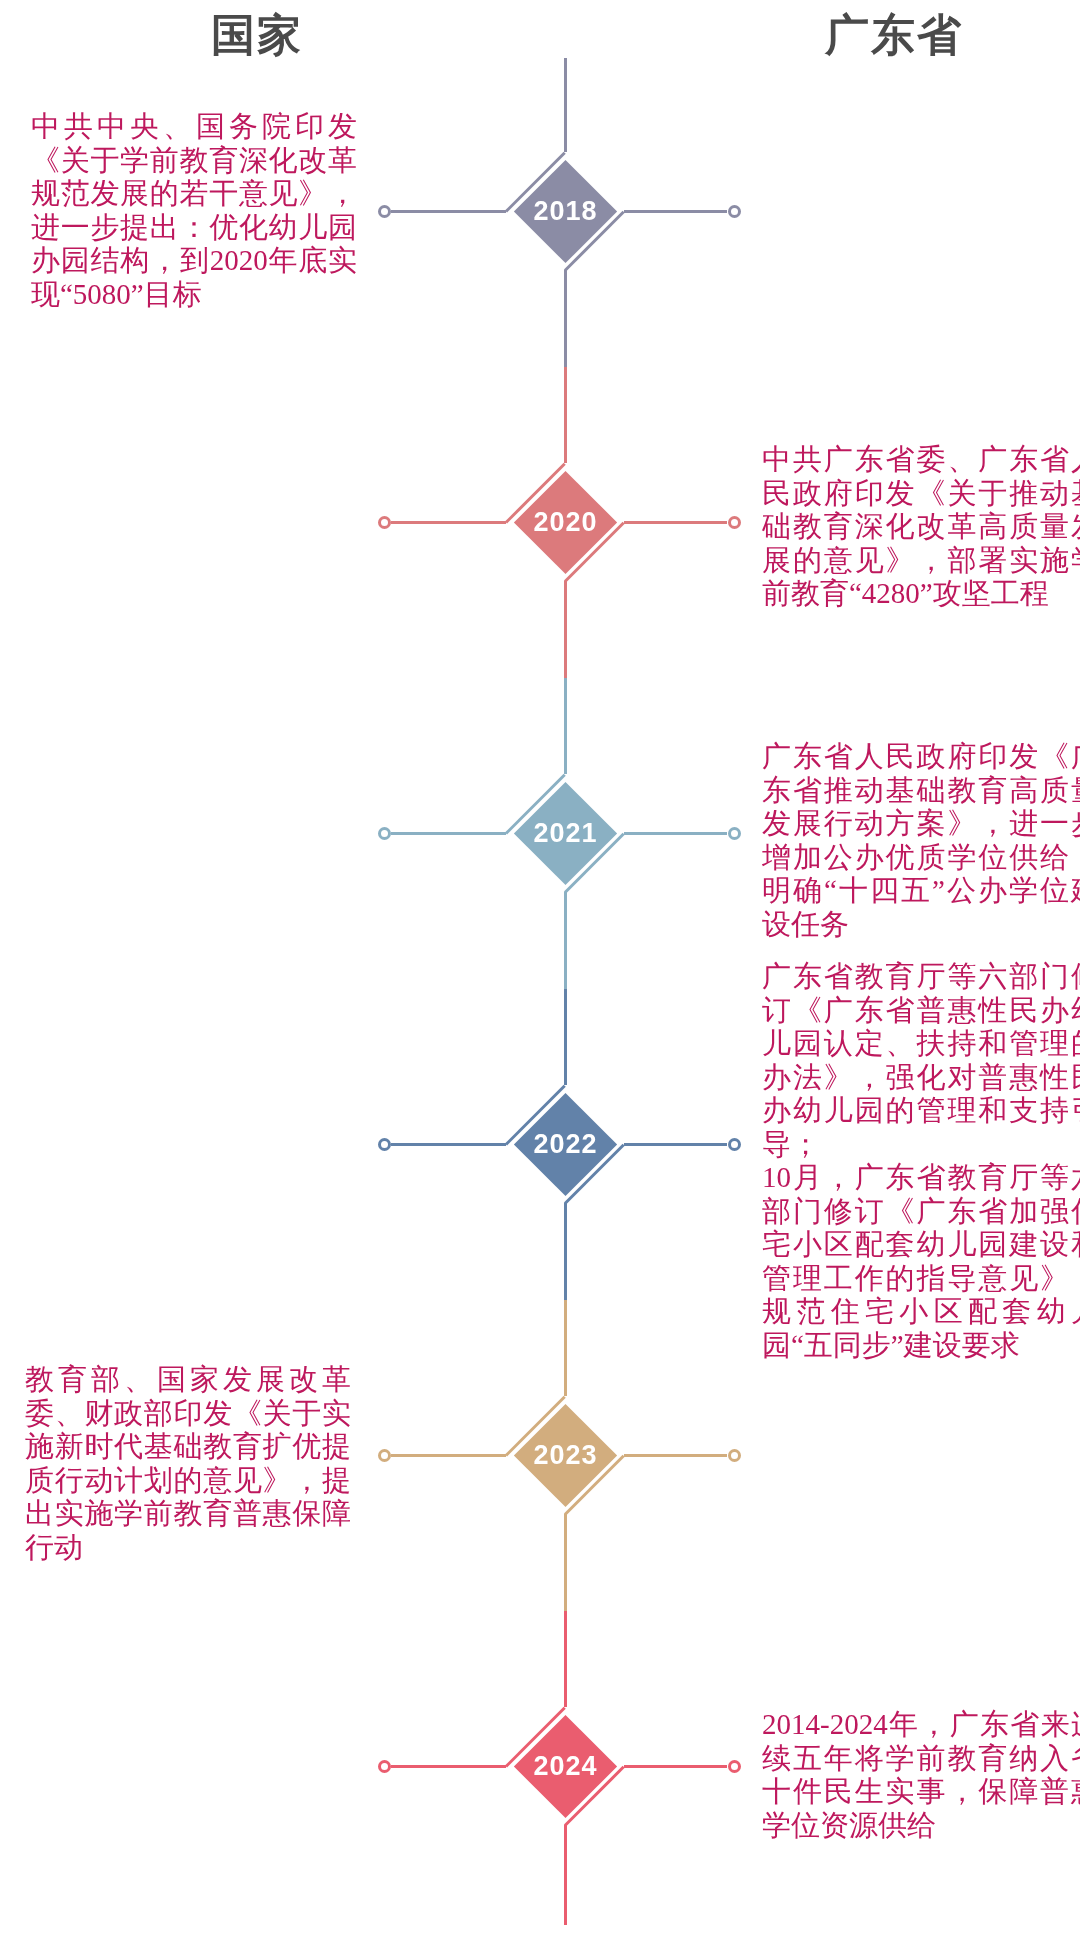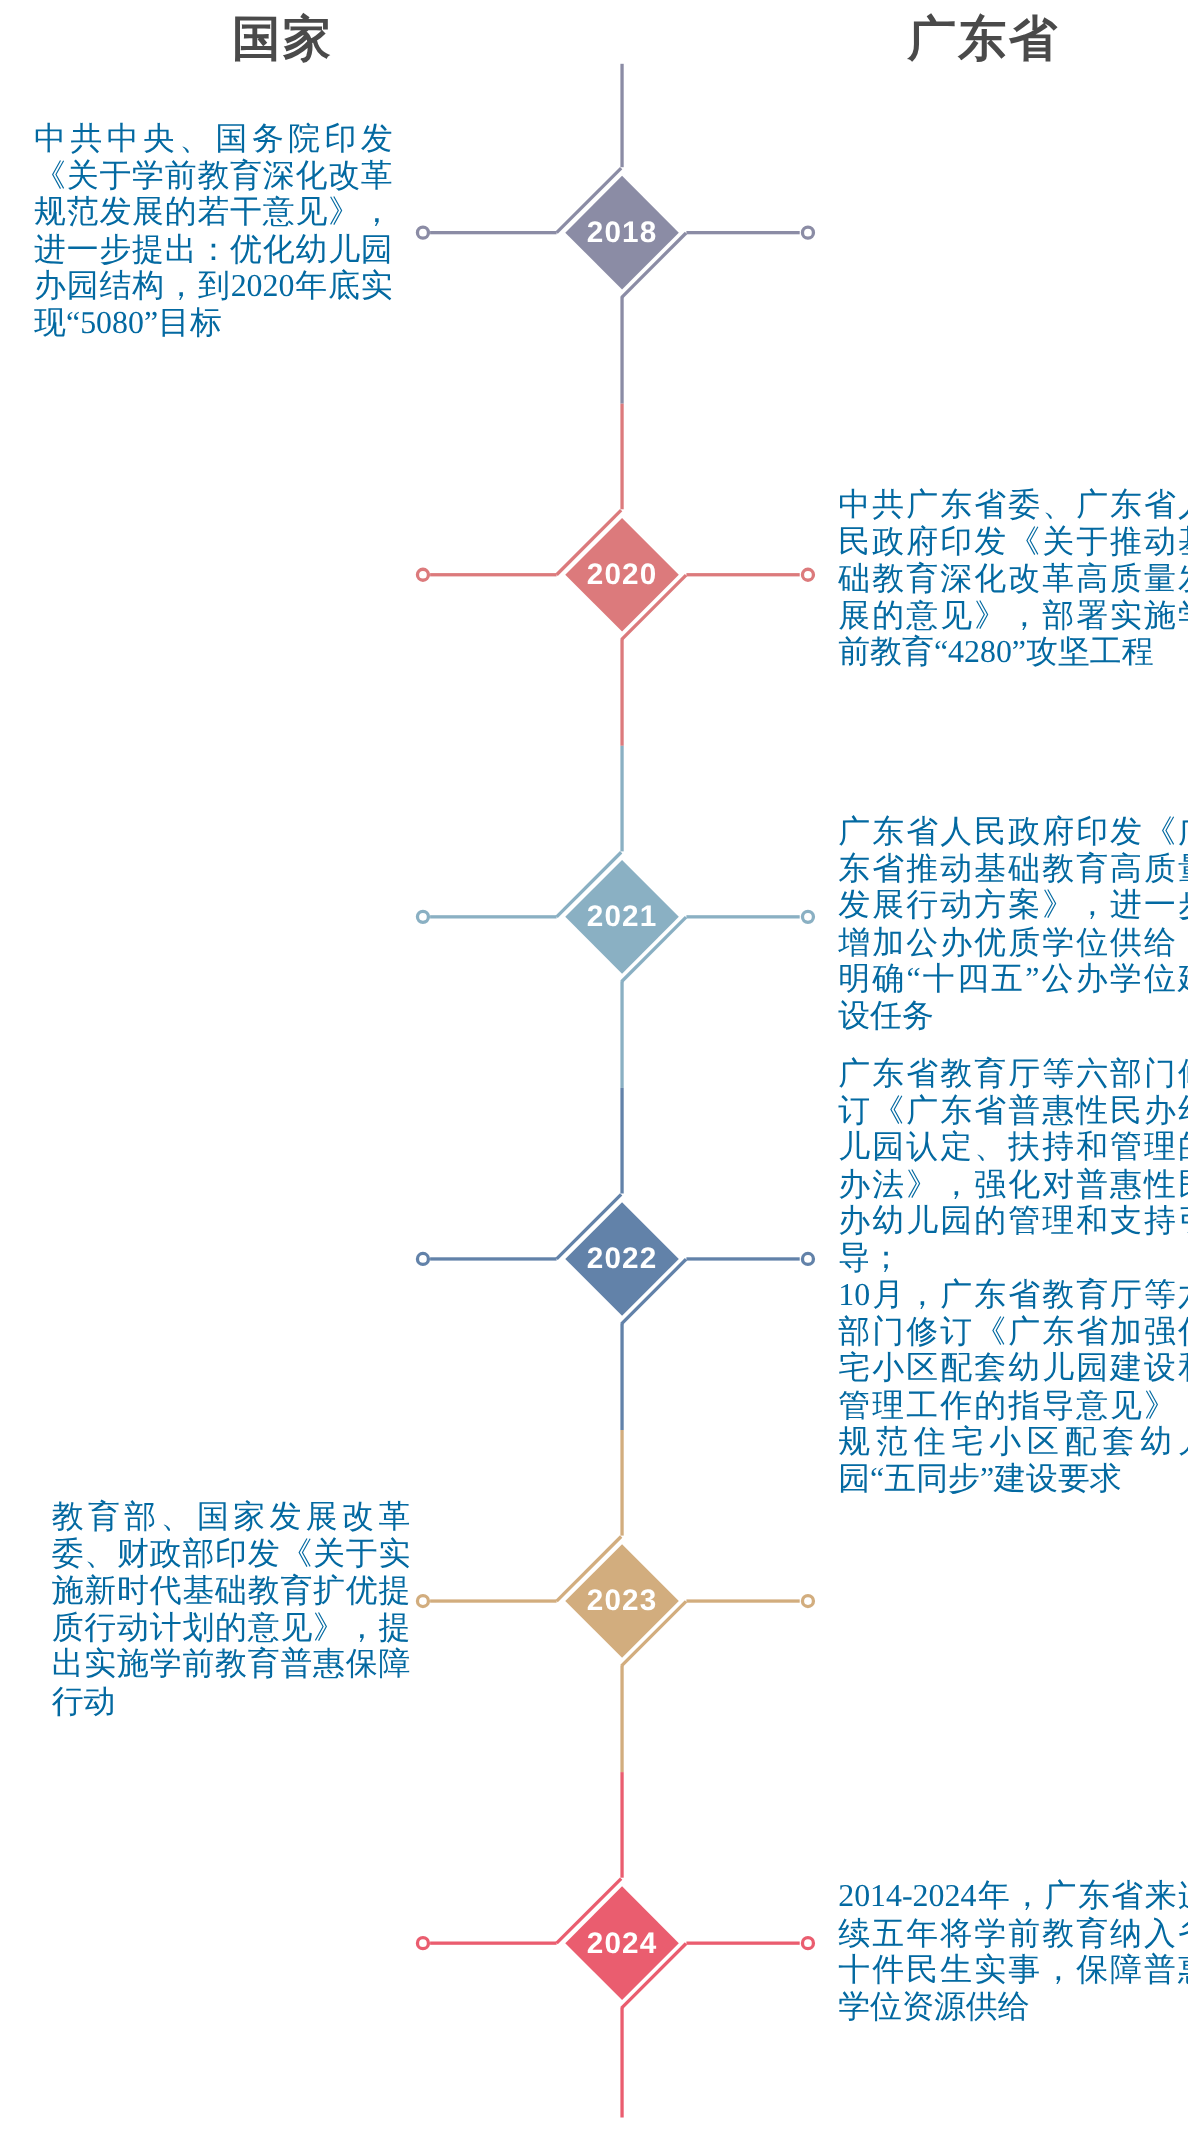--- a/index.html
+++ b/index.html
@@ -23,21 +23,21 @@
   .diamond{
     position:absolute;width:73px;height:73px;transform:rotate(45deg);
   }
   .diamond .yr{
     position:absolute;left:0;top:0;width:73px;height:73px;display:flex;
     align-items:center;justify-content:center;transform:rotate(-45deg);
     color:#ffffff;font-family:"Liberation Sans","DejaVu Sans",sans-serif;
     font-weight:700;font-size:27px;letter-spacing:1px;
   }
   .tblock{
-    position:absolute;color:#0369a1;font-size:29px;line-height:33.5px;
+    position:absolute;color:#be185d;font-size:29px;line-height:33.5px;
     text-align:justify;text-align-last:left;white-space:pre-line;
     font-family:"Liberation Serif","DejaVu Serif",serif;
   }
 </style>
 </head>
 <body>
 
 <div class="canvas">
   <div class="col-title left">国家</div>
   <div class="col-title right">广东省</div>
@@ -96,21 +96,21 @@
       <div class="vseg" style="left: 538.5px; top: 1610.5px; width: 3px; height: 96.5px; background: rgb(234, 93, 111);"></div>
       <div class="dseg" style="left: 481px; top: 1453.5px; width: 83.4386px; height: 3px; background: rgb(210, 173, 126);"></div>
       <div class="hseg" style="left: 366px; top: 1453.5px; width: 115px; height: 3px; background: rgb(210, 173, 126);"></div>
       <div class="node-circle" style="left: 352.5px; top: 1448.5px; border-color: rgb(210, 173, 126);"></div>
       <div class="dseg" style="left: 540px; top: 1512.5px; width: 83.4386px; height: 3px; background: rgb(210, 173, 126);"></div>
       <div class="hseg" style="left: 599px; top: 1453.5px; width: 103px; height: 3px; background: rgb(210, 173, 126);"></div>
       <div class="node-circle" style="left: 702.5px; top: 1448.5px; border-color: rgb(210, 173, 126);"></div>
       <div class="diamond" style="left: 503.5px; top: 1418.5px; background: rgb(210, 173, 126);">
         <div class="yr">2023</div>
       </div>
-      <div class="tblock" style="left: 22px; top: 1363px; width: 326px;">教育部、国家发展改革委、财政部印发《关于实施新时代基础教育扩优提质行动计划的意见》，提出实施学前教育普惠保障行动</div>
+      <div class="tblock" style="left: 0; top: 1363px; width: 326px;">教育部、国家发展改革委、财政部印发《关于实施新时代基础教育扩优提质行动计划的意见》，提出实施学前教育普惠保障行动</div>
       <div class="vseg" style="left: 538.5px; top: 1825px; width: 3px; height: 100px; background: rgb(234, 93, 111);"></div>
       <div class="dseg" style="left: 481px; top: 1764.5px; width: 83.4386px; height: 3px; background: rgb(234, 93, 111);"></div>
       <div class="hseg" style="left: 366px; top: 1764.5px; width: 115px; height: 3px; background: rgb(234, 93, 111);"></div>
       <div class="node-circle" style="left: 352.5px; top: 1759.5px; border-color: rgb(234, 93, 111);"></div>
       <div class="dseg" style="left: 540px; top: 1823.5px; width: 83.4386px; height: 3px; background: rgb(234, 93, 111);"></div>
       <div class="hseg" style="left: 599px; top: 1764.5px; width: 103px; height: 3px; background: rgb(234, 93, 111);"></div>
       <div class="node-circle" style="left: 702.5px; top: 1759.5px; border-color: rgb(234, 93, 111);"></div>
       <div class="diamond" style="left: 503.5px; top: 1729.5px; background: rgb(234, 93, 111);">
         <div class="yr">2024</div>
       </div>

